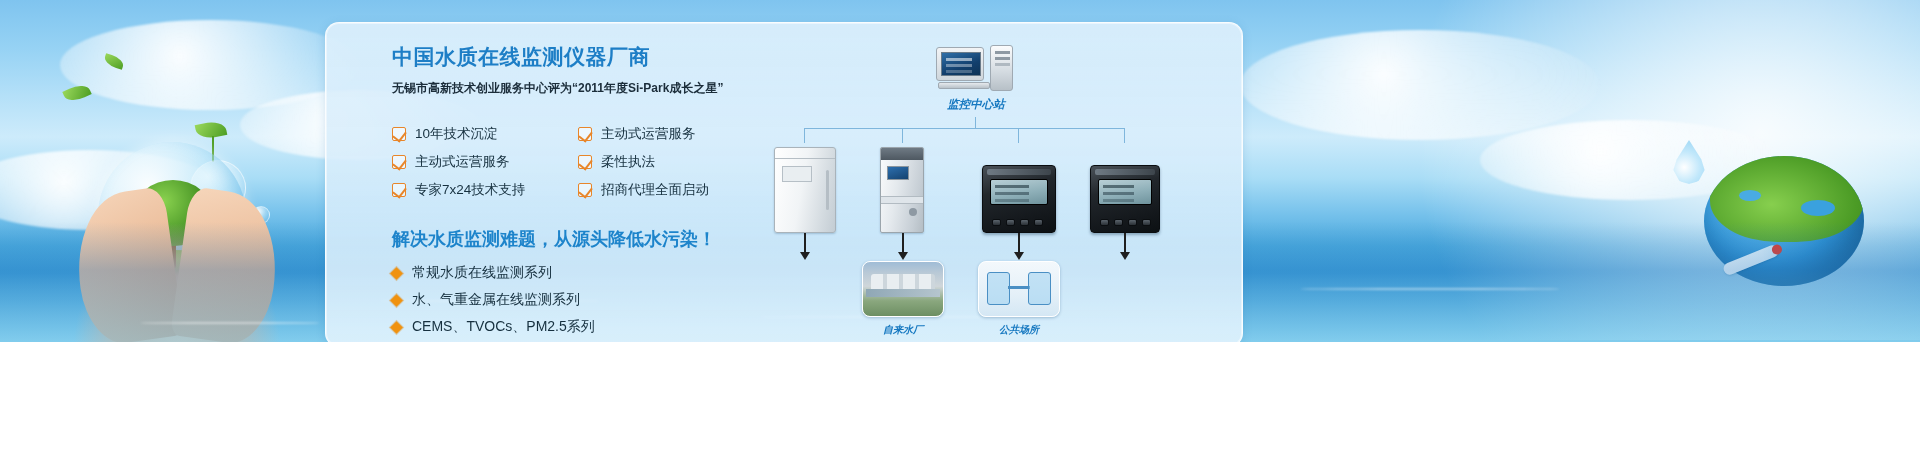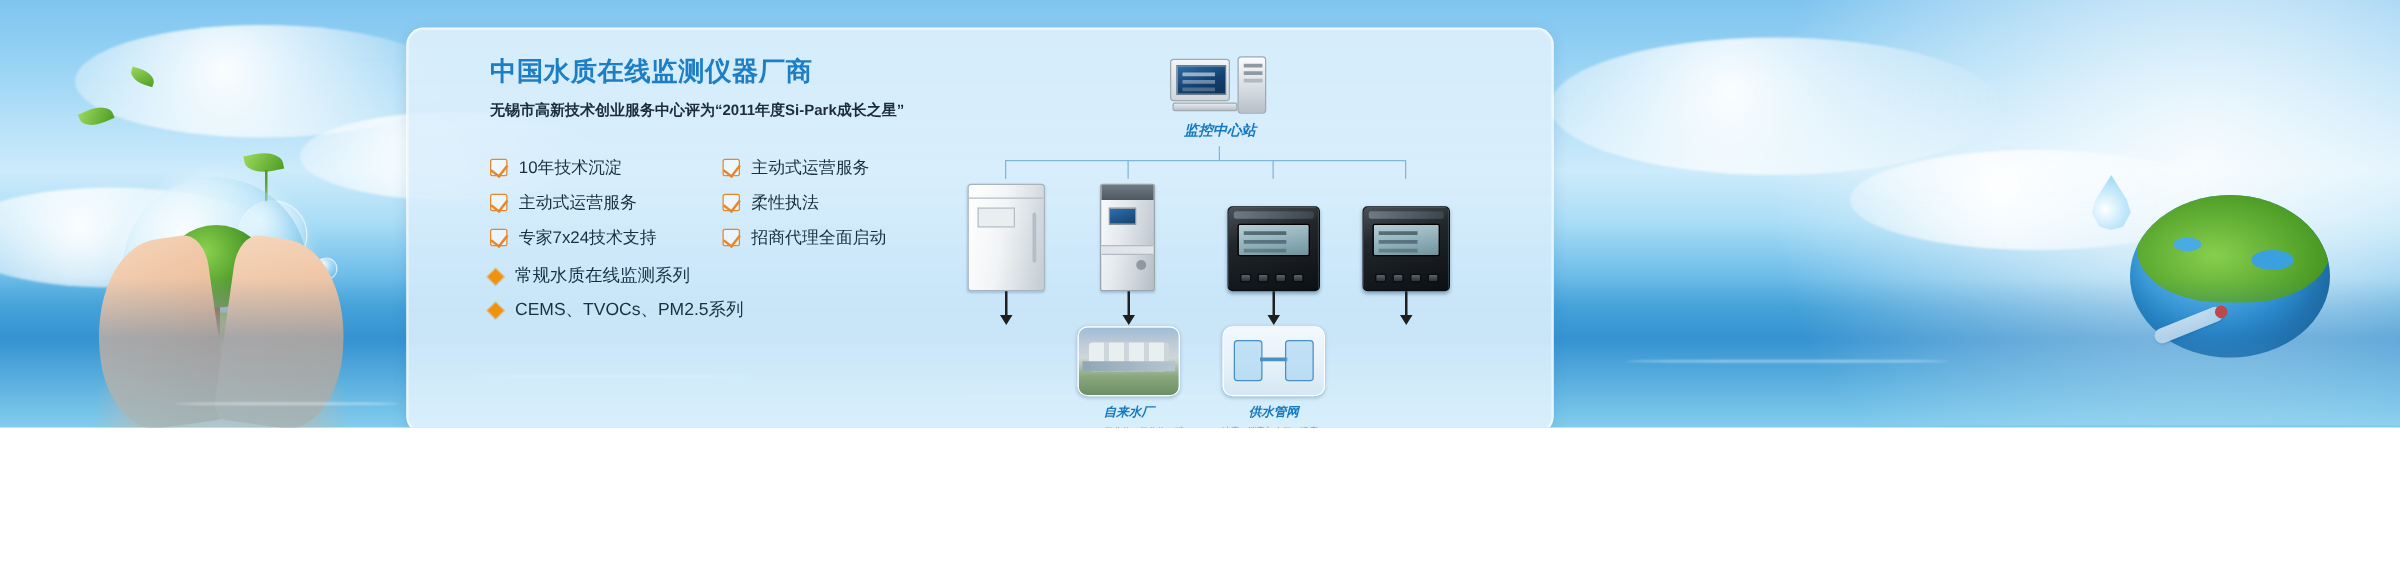--- a/index.html
+++ b/index.html
@@ -364,25 +364,30 @@
         <div class="check-item">
           <span class="cbox"></span>
           <span class="check-label">专家7x24技术支持</span>
         </div>
         <div class="check-item">
           <span class="cbox"></span>
           <span class="check-label">招商代理全面启动</span>
         </div>
       </div>
 
+      <div class="blue-head">解决水质监测难题，从源头降低水污染！</div>
 
       <div class="bullets">
         <div class="bullet-item">
           <span class="diamond"></span>
           <span class="bullet-label">常规水质在线监测系列</span>
+        </div>
+        <div class="bullet-item">
+          <span class="diamond"></span>
+          <span class="bullet-label">水、气重金属在线监测系列</span>
         </div>
         <div class="bullet-item">
           <span class="diamond"></span>
           <span class="bullet-label">CEMS、TVOCs、PM2.5系列</span>
         </div>
       </div>
     </div>
 
     <div id="diagram">
 
@@ -455,20 +460,20 @@
       <div class="photos">
         <div class="photo-card" style="left:106px;">
           <div class="photo p2"></div>
           <div class="cap-title">自来水厂</div>
           <div class="cap-desc">COD、氯化物、氟化物、硝酸盐、氨氮、磷酸盐、铁、锰、生物毒性等。</div>
         </div>
         <div class="photo-card" style="left:222px;">
           <div class="photo p3">
             <div class="p3-pipe"></div>
           </div>
-          <div class="cap-title">供水管网</div>
+          <div class="cap-title">公共场所</div>
           <div class="cap-desc">浊度、消毒与余氯、温度、PH、氨氮、亚硝酸盐、电导率、压力、流量等。</div>
         </div>
       </div>
 
     </div>
   </div>
 </div>
 
 </body></html>

